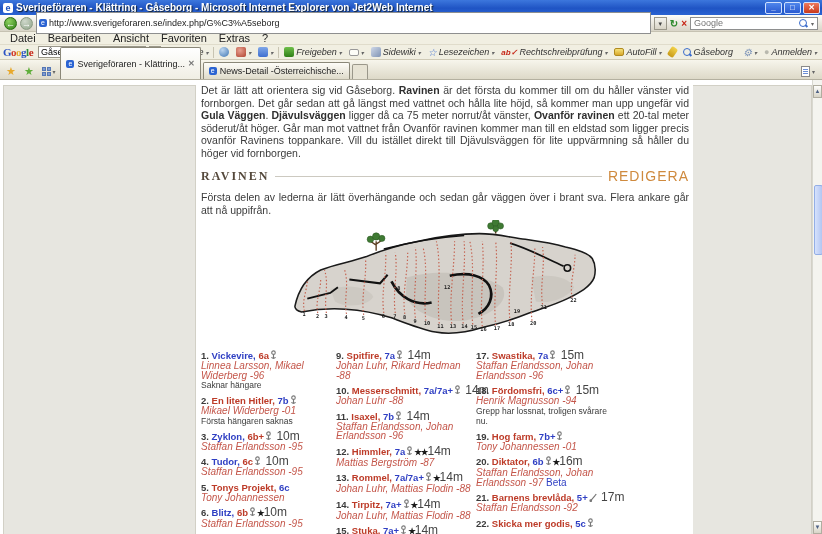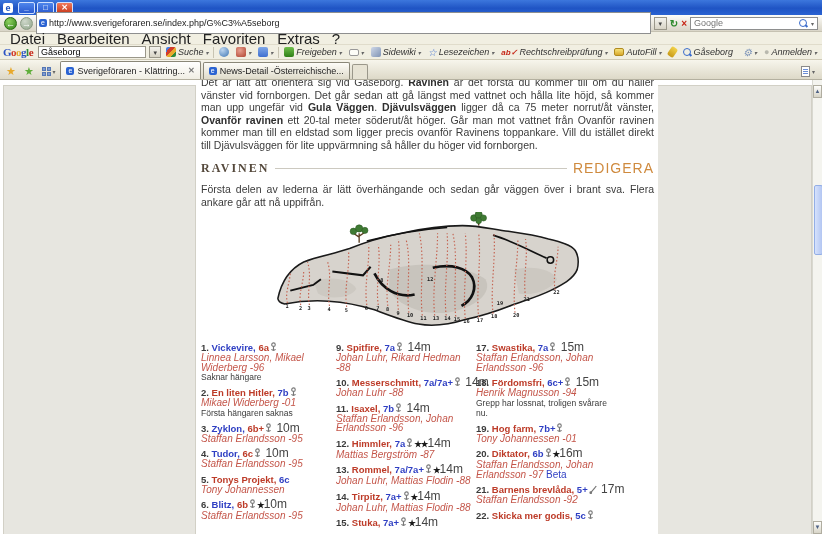--- a/index.html
+++ b/index.html
@@ -32,21 +32,21 @@
   .refresh { color:#2d8a2d; font-weight:bold; }
   .stop { color:#c62617; font-weight:bold; }
   .searchbox { width:128px; height:13px; background:#fff; border:1px solid #8e8f8f; display:flex; align-items:center; padding:0 3px; gap:3px; }
   .searchbox input { border:0; outline:0; flex:1; font-size:9px; width:80px; font-family:inherit; }
   .mag { width:9px; height:9px; position:relative; }
   .mag::before { content:""; position:absolute; left:0; top:0; width:6px; height:6px; border:1.5px solid #3a6ccc; border-radius:50%; }
   .mag::after { content:""; position:absolute; left:6px; top:6px; width:3px; height:1.5px; background:#3a6ccc; transform:rotate(45deg); }
 
   
   .menurow { height:13px; display:flex; align-items:center; background:#f1efe2; border-bottom:1px solid #e0dccb; padding-left:4px; }
-  .menu-item { font-size:15px; color:#222; padding:8px 6px; }
+  .menu-item { font-size:11px; color:#222; padding:8px 6px; }
 
   
   .gbar { height:15px; display:flex; align-items:center; background:#f1efe2; border-bottom:1px solid #cfcaB6; padding:0 3px; gap:3px; white-space:nowrap; overflow:hidden; }
   .glogo { font-size:11px; font-weight:bold; letter-spacing:-0.5px; margin-right:2px; font-family:"Liberation Serif",serif; }
   .ginput { width:126px; height:12px; border:1px solid #9a978a; background:#fff; display:flex; align-items:center; }
   .ginput input { border:0; outline:0; flex:1; font-size:9px; padding-left:2px; font-family:inherit; width:90px; }
   .gbtn { display:flex; align-items:center; gap:2px; font-size:9px; color:#333; padding:0 2px;font-style:italic; }
   .gbtn .dd { font-size:6px; color:#666; }
   .sq { width:10px; height:10px; border-radius:2px; display:inline-block; }
   .gsep { width:1px; height:11px; background:#c8c4b2; }
@@ -55,34 +55,34 @@
   
   .tabrow { height:20px; display:flex; align-items:flex-end; background:linear-gradient(180deg,#f7f5ec,#ddd9c8); border-bottom:1px solid #b4b0a0; padding:0 3px; gap:2px; }
   .trbtn { height:16px; display:flex; align-items:center; padding:0 3px; font-size:10px; }
   .star-gold { color:#e8a92c; font-size:11px; }
   .star-green { color:#5fae3a; font-size:11px; }
   .qt { display:inline-grid; grid-template-columns:4px 4px; gap:1px; }
   .qt i { width:4px; height:4px; background:#7f9bd2; border:1px solid #5577b4; }
   .tab { height:17px; display:flex; align-items:center; gap:3px; padding:0 5px; font-size:9px; color:#222;
     border:1px solid #8a8778; border-bottom:none; border-radius:2px 2px 0 0;
     background:linear-gradient(180deg,#fdfcf8,#dfdbca); max-width:160px; }
-  .tab.active { background:linear-gradient(180deg,#ffffff,#f0eee4); height:18px; }
+  .tab.active { background:linear-gradient(180deg,#ffffff,#f0eee4); height:32px; }
   .tab .tfav { width:8px; height:8px; border-radius:2px; background:#2a63d2; color:#fff; font-size:7px; line-height:8px; text-align:center; }
   .tab .tlabel { white-space:nowrap; overflow:hidden; }
   .tab .tclose { color:#777; font-size:8px; font-weight:bold; }
   .tabstub { width:16px; height:15px; border:1px solid #9a978a; border-bottom:none; border-radius:2px 2px 0 0; background:#e7e3d4; }
   .pagebtn { height:16px; display:flex; align-items:center; gap:2px; padding:0 4px; font-size:9px; }
   .pageico { width:9px; height:11px; background:#fff; border:1px solid #8a8a8a; position:relative; }
   .pageico::after { content:""; position:absolute; left:1px; top:2px; width:5px; height:1px; background:#6b8ed6; box-shadow:0 2px 0 #6b8ed6,0 4px 0 #6b8ed6; }
 
   
   .viewport { position:absolute; top:80px; left:0; right:0; bottom:0; background:#fff; overflow:hidden; }
   .gray-left { position:absolute; left:3px; top:5px; width:193px; bottom:-5px; background:#e7e6e0; border:1px solid #d2d0c6; }
   .gray-right { position:absolute; left:612px; right:10px; top:5px; bottom:-5px; background:#e7e6e0; border:1px solid #d2d0c6; }
-  .page-col { position:absolute; left:197px; top:0; width:461px; bottom:0; background:#fff; padding:0 4px; overflow:hidden; }
+  .page-col { position:absolute; left:197px; top:0; width:496px; bottom:0; background:#fff; padding:8px 4px; overflow:hidden; }
 
   .intro { margin-top:-4px; font-size:10.5px; line-height:12.5px; color:#3b3b3b; text-align:justify; }
   .intro b { color:#2f2f2f; }
 
   .section-head { display:flex; align-items:center; margin-top:9px; }
   .section-title { font-family:"Liberation Serif",serif; font-size:12px; font-weight:bold; letter-spacing:2px; color:#55493c; }
   .section-rule { flex:1; border-top:1px solid #ccc9c0; margin:0 6px; }
   .edit-link { font-size:14px; letter-spacing:1px; color:#cf8a3e; }
 
   .para { font-size:10.5px; line-height:12.5px; color:#3b3b3b; margin-top:7px; text-align:justify; }
@@ -115,20 +115,21 @@
 
   text.topon { font:5.5px "DejaVu Sans Mono",monospace; fill:#1a1a1a; font-weight:bold; }
 </style>
 </head>
 <body>
 
 <div class="window">
 
   <div class="titlebar">
     <div class="appicon">e</div>
+    <div class="title">Sverigeföraren - Klättring - Gåseborg - Microsoft Internet Explorer von Jet2Web Internet</div>
     <div class="winbtn min">_</div>
     <div class="winbtn max">□</div>
     <div class="winbtn close">✕</div>
   </div>
 
   <div class="addrrow">
     <div class="navcircle back">←</div>
     <div class="navcircle fwd">→</div>
     <div class="addrfield">
       <div class="favicon">e</div>

